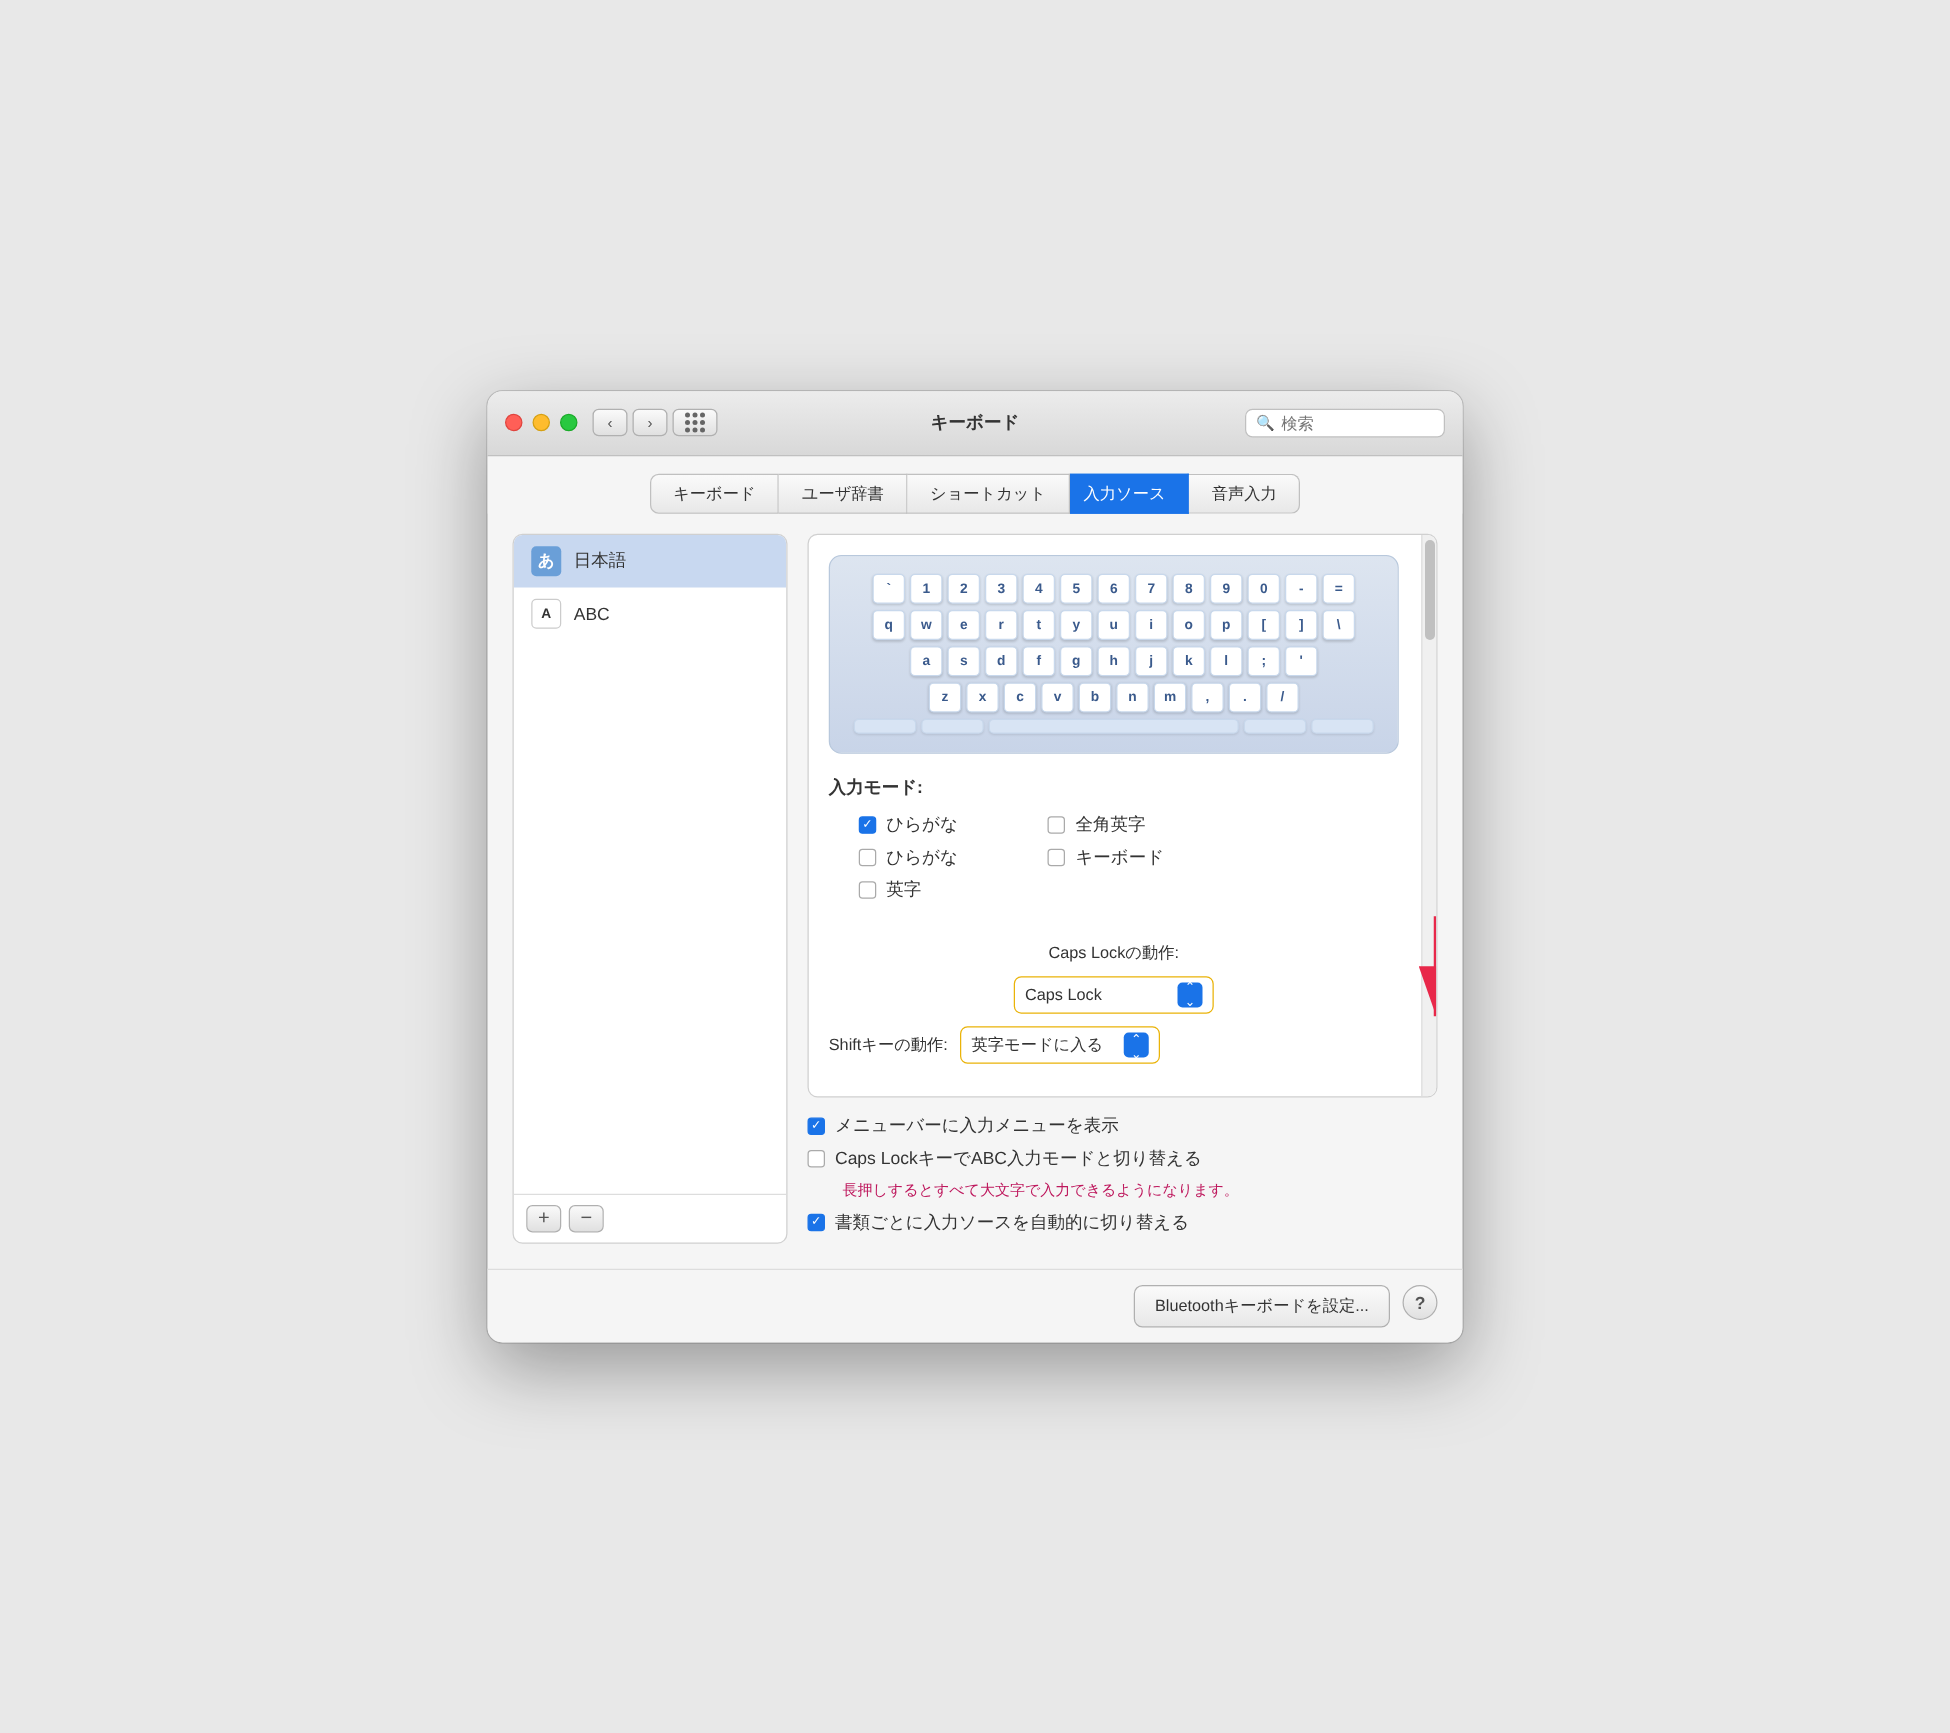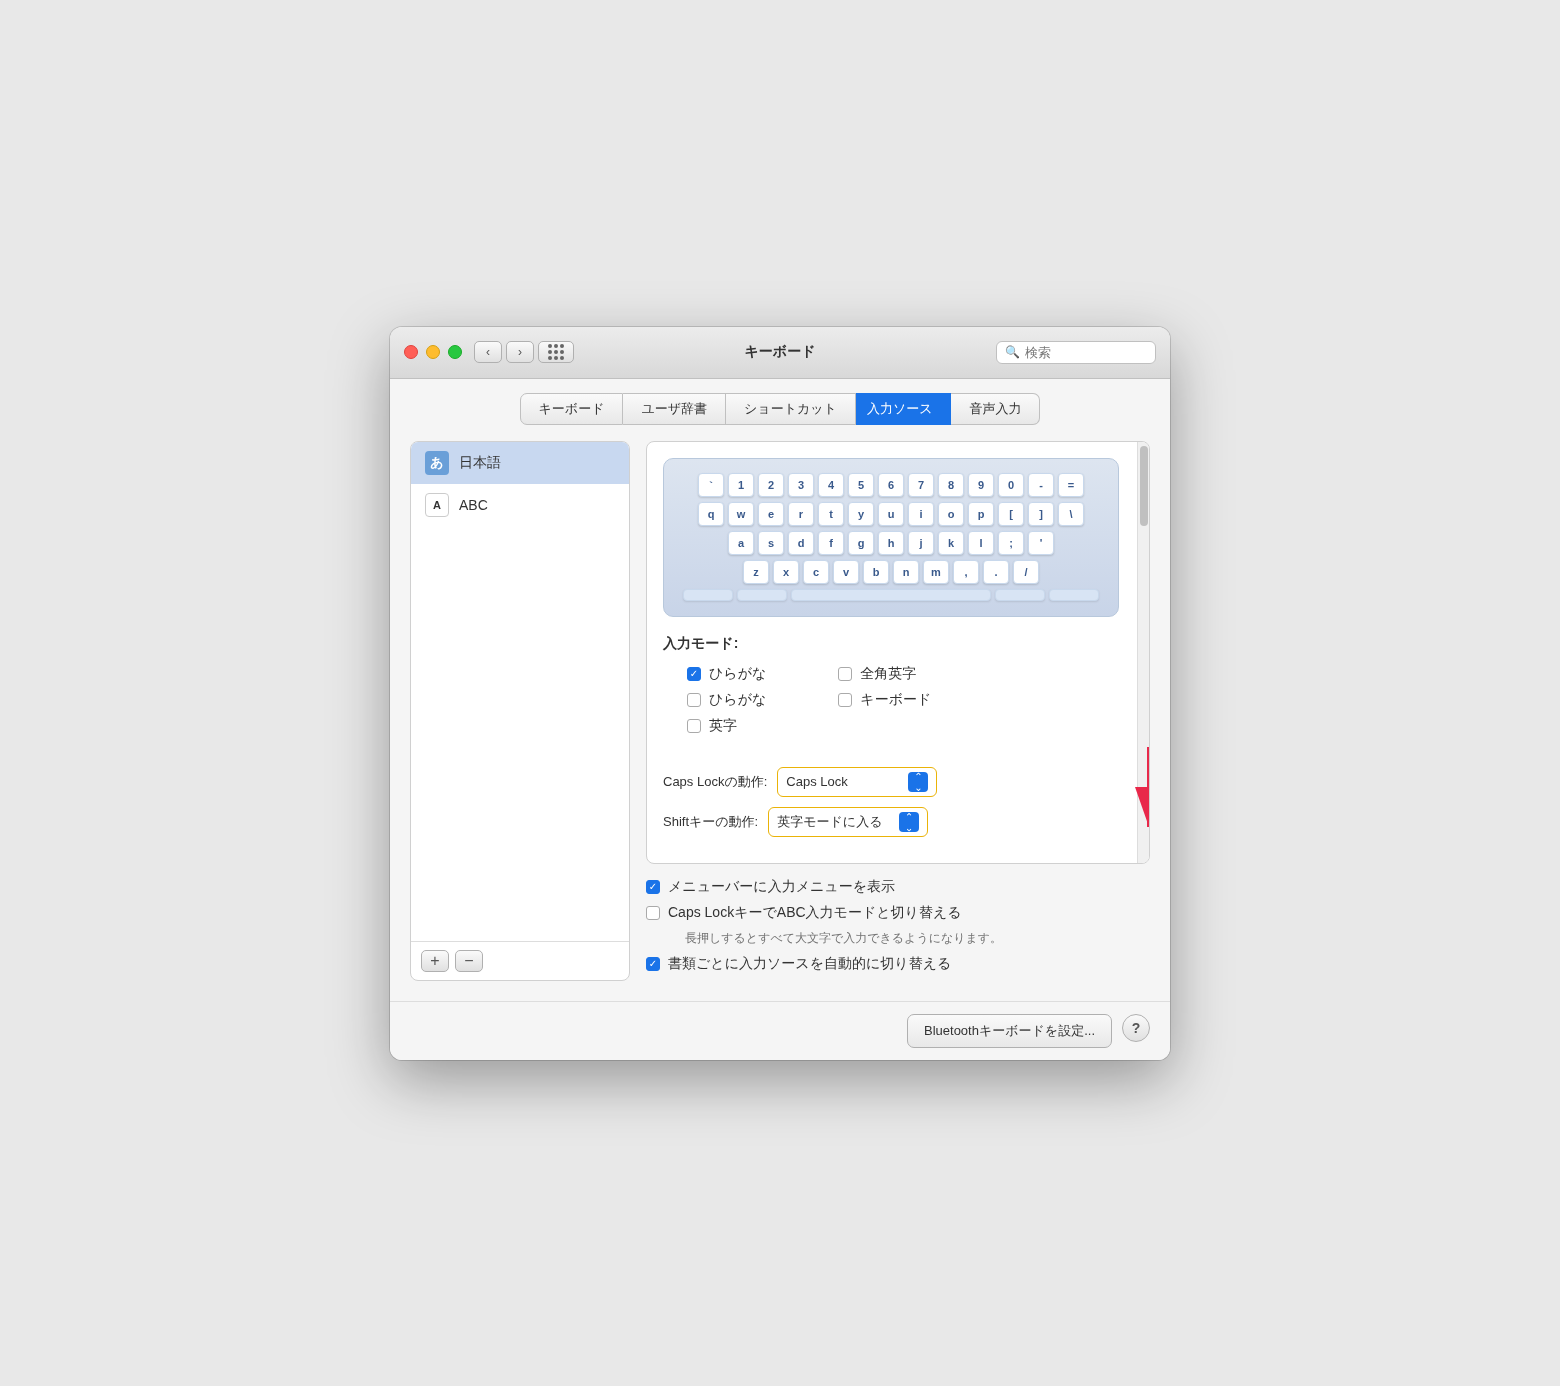--- a/index.html
+++ b/index.html
@@ -368,22 +368,22 @@
     .bottom-checkbox-row {
       display: flex;
       align-items: center;
       gap: 8px;
       font-size: 14px;
       color: #333;
       margin-bottom: 8px;
     }
     .bottom-hint {
       font-size: 12px;
-      color: #737373;
-      margin-left: 39px;
+      color: #be185d;
+      margin-left: 28px;
       margin-bottom: 8px;
     }
     .footer-bar {
       display: flex;
       align-items: flex-start;
       justify-content: flex-end;
       padding: 12px 20px;
       gap: 10px;
       background: #f5f5f5;
       border-top: 1px solid #ddd;
@@ -565,21 +565,21 @@
                 <div class="checkbox-input"></div>
                 <span>全角英字</span>
               </div>
               <div class="checkbox-row">
                 <div class="checkbox-input"></div>
                 <span>キーボード</span>
               </div>
             </div>
           </div>
 
-          <div class="setting-row" style="position:relative;">
+          <div class="setting-row" style="position:relative;flex-direction:column;">
             <span class="setting-label">Caps Lockの動作:</span>
             <div class="select-box">
               <span class="select-text">Caps Lock</span>
               <div class="select-arrow">⌃<br>⌄</div>
             </div>
 
             <svg width="60" height="110" style="position:absolute; right:-70px; top:-30px;">
               <defs>
                 <marker id="arrowhead" markerWidth="10" markerHeight="7" refX="10" refY="3.5" orient="auto">
                   <polygon points="0 0, 10 3.5, 0 7" fill="#e8284a"></polygon>

